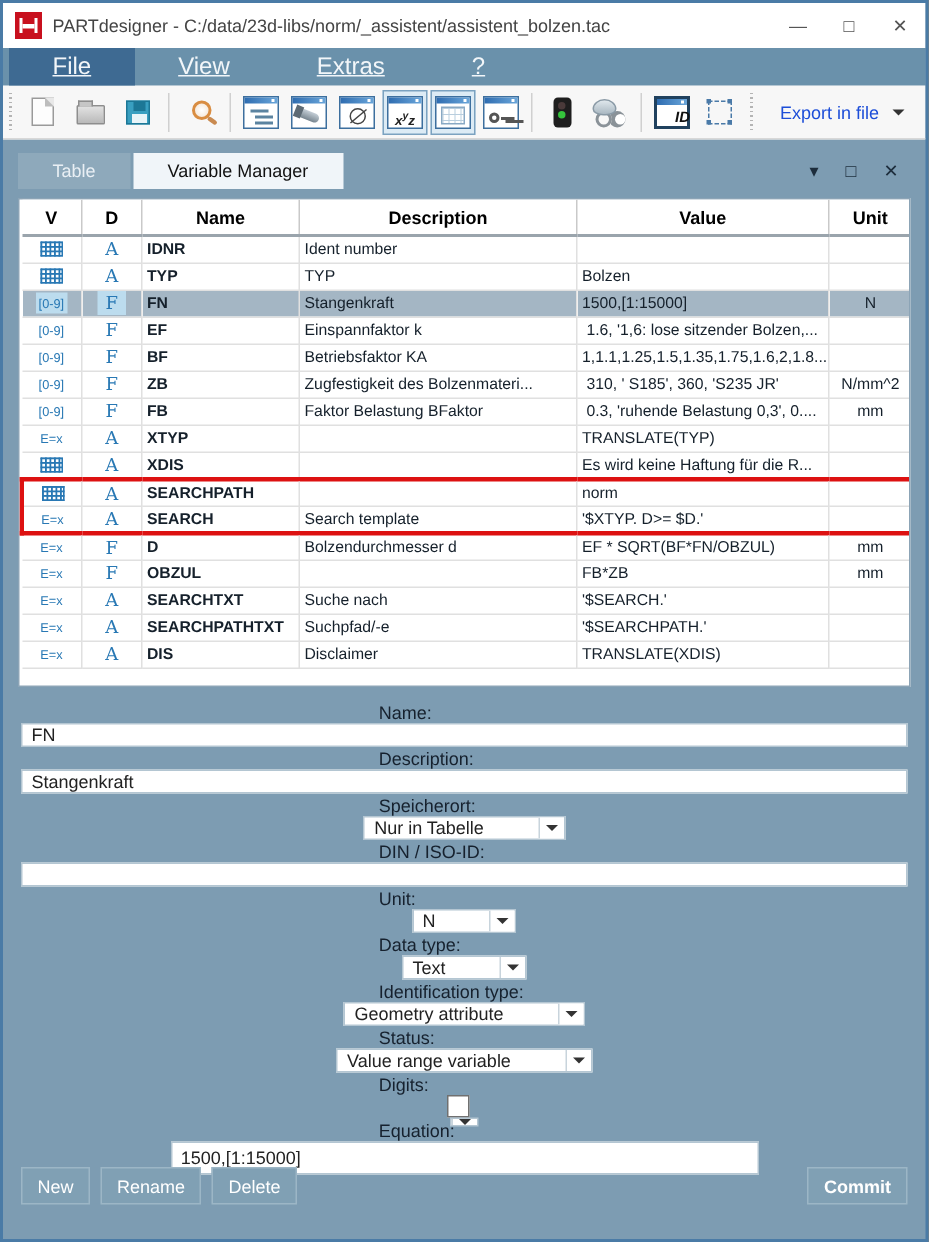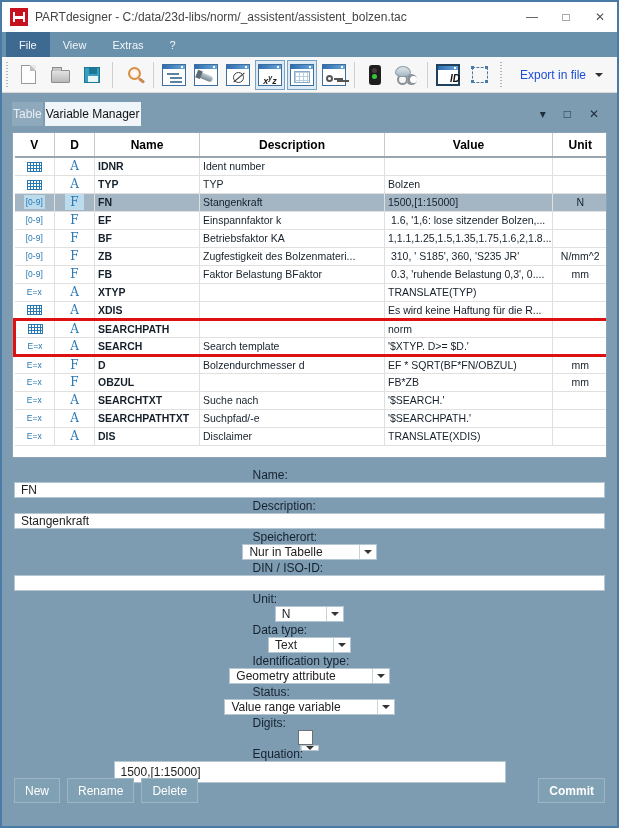--- a/index.html
+++ b/index.html
@@ -13,21 +13,21 @@
   .app-icon::before { content:""; position:absolute; left:3px; right:3px; top:4px; bottom:4px;
             border-left:2px solid #fff; border-right:2px solid #fff; }
   .app-icon::after { content:""; position:absolute; left:5px; right:5px; top:8px; height:3px; background:#fff; }
   .title-text { font-size:12px; color:#444; flex:1 1 auto; white-space:nowrap; overflow:hidden; }
   .win-controls { display:flex; height:100%; }
   .win-btn { width:34px; height:100%; display:flex; align-items:center; justify-content:center;
              font-size:12px; color:#555; }
 
   
   .menubar { height:25px; background:#6a91ab; display:flex; align-items:stretch; padding-left:4px; }
-  .menu-item { padding:0 13px; display:flex; align-items:center; color:#f2f6f9; font-size:11px; }
+  .menu-item { padding:0 29px; display:flex; align-items:center; color:#f2f6f9; font-size:16px;text-decoration:underline; }
   .menu-item.active { background:#3e6a92; }
 
   
   .toolbar { height:36px; background:#f7f7f7; display:flex; align-items:center; border-bottom:1px solid #d8d8d8; }
   .grip { width:6px; height:26px; margin:0 2px;
           background:repeating-linear-gradient(#b4b4b4 0 1px, transparent 1px 3px);
           background-size:2px 100%; background-repeat:no-repeat; background-position:2px 0; }
   .tb-sep { width:1px; height:26px; background:#d0d0d0; margin:0 4px; }
   .tb-icon { width:30px; height:30px; margin:0 1px; display:flex; align-items:center; justify-content:center;
              position:relative; border:1px solid transparent; }
@@ -84,21 +84,21 @@
   .g-select::before { content:""; position:absolute; left:-2px; top:-2px; width:3px; height:3px; background:#4a7aa8;
         box-shadow:14px 0 0 #4a7aa8, 0 14px 0 #4a7aa8, 14px 14px 0 #4a7aa8; }
 
   .export-box { display:flex; align-items:center; margin-left:6px; padding:4px 8px; }
   .export-label { font-size:12px; color:#1d4ed8; }
   .arrow-down { width:0; height:0; border-left:4px solid transparent; border-right:4px solid transparent;
         border-top:4px solid #333; margin-left:9px; }
 
   
   .tabbar { display:flex; align-items:flex-end; height:24px; margin:9px 10px 0 10px; }
-  .tab { padding:0 1px; height:24px; display:flex; align-items:center; font-size:12px; }
+  .tab { padding:0 23px; height:24px; display:flex; align-items:center; font-size:12px; }
   .tab.inactive { background:#8ea9bb; color:#e9eff4; margin-right:2px; }
   .tab.active { background:#f0f5f9; color:#111; }
   .pane-controls { margin-left:auto; display:flex; align-items:center; gap:18px; padding-right:8px; }
   .pane-btn { font-size:12px; color:#1d2d3c; line-height:24px; }
 
   
   .table-wrap { margin:6px 10px 0 10px; width:595px; height:326px; background:#fff;
         border:1px solid #8ca4b6; overflow:hidden; }
   table.vars { border-collapse:collapse; table-layout:fixed; width:593px; font-size:10.5px; color:#15202b; }
   table.vars th { height:24px; font-size:12px; font-weight:bold; color:#000; background:#fff;

